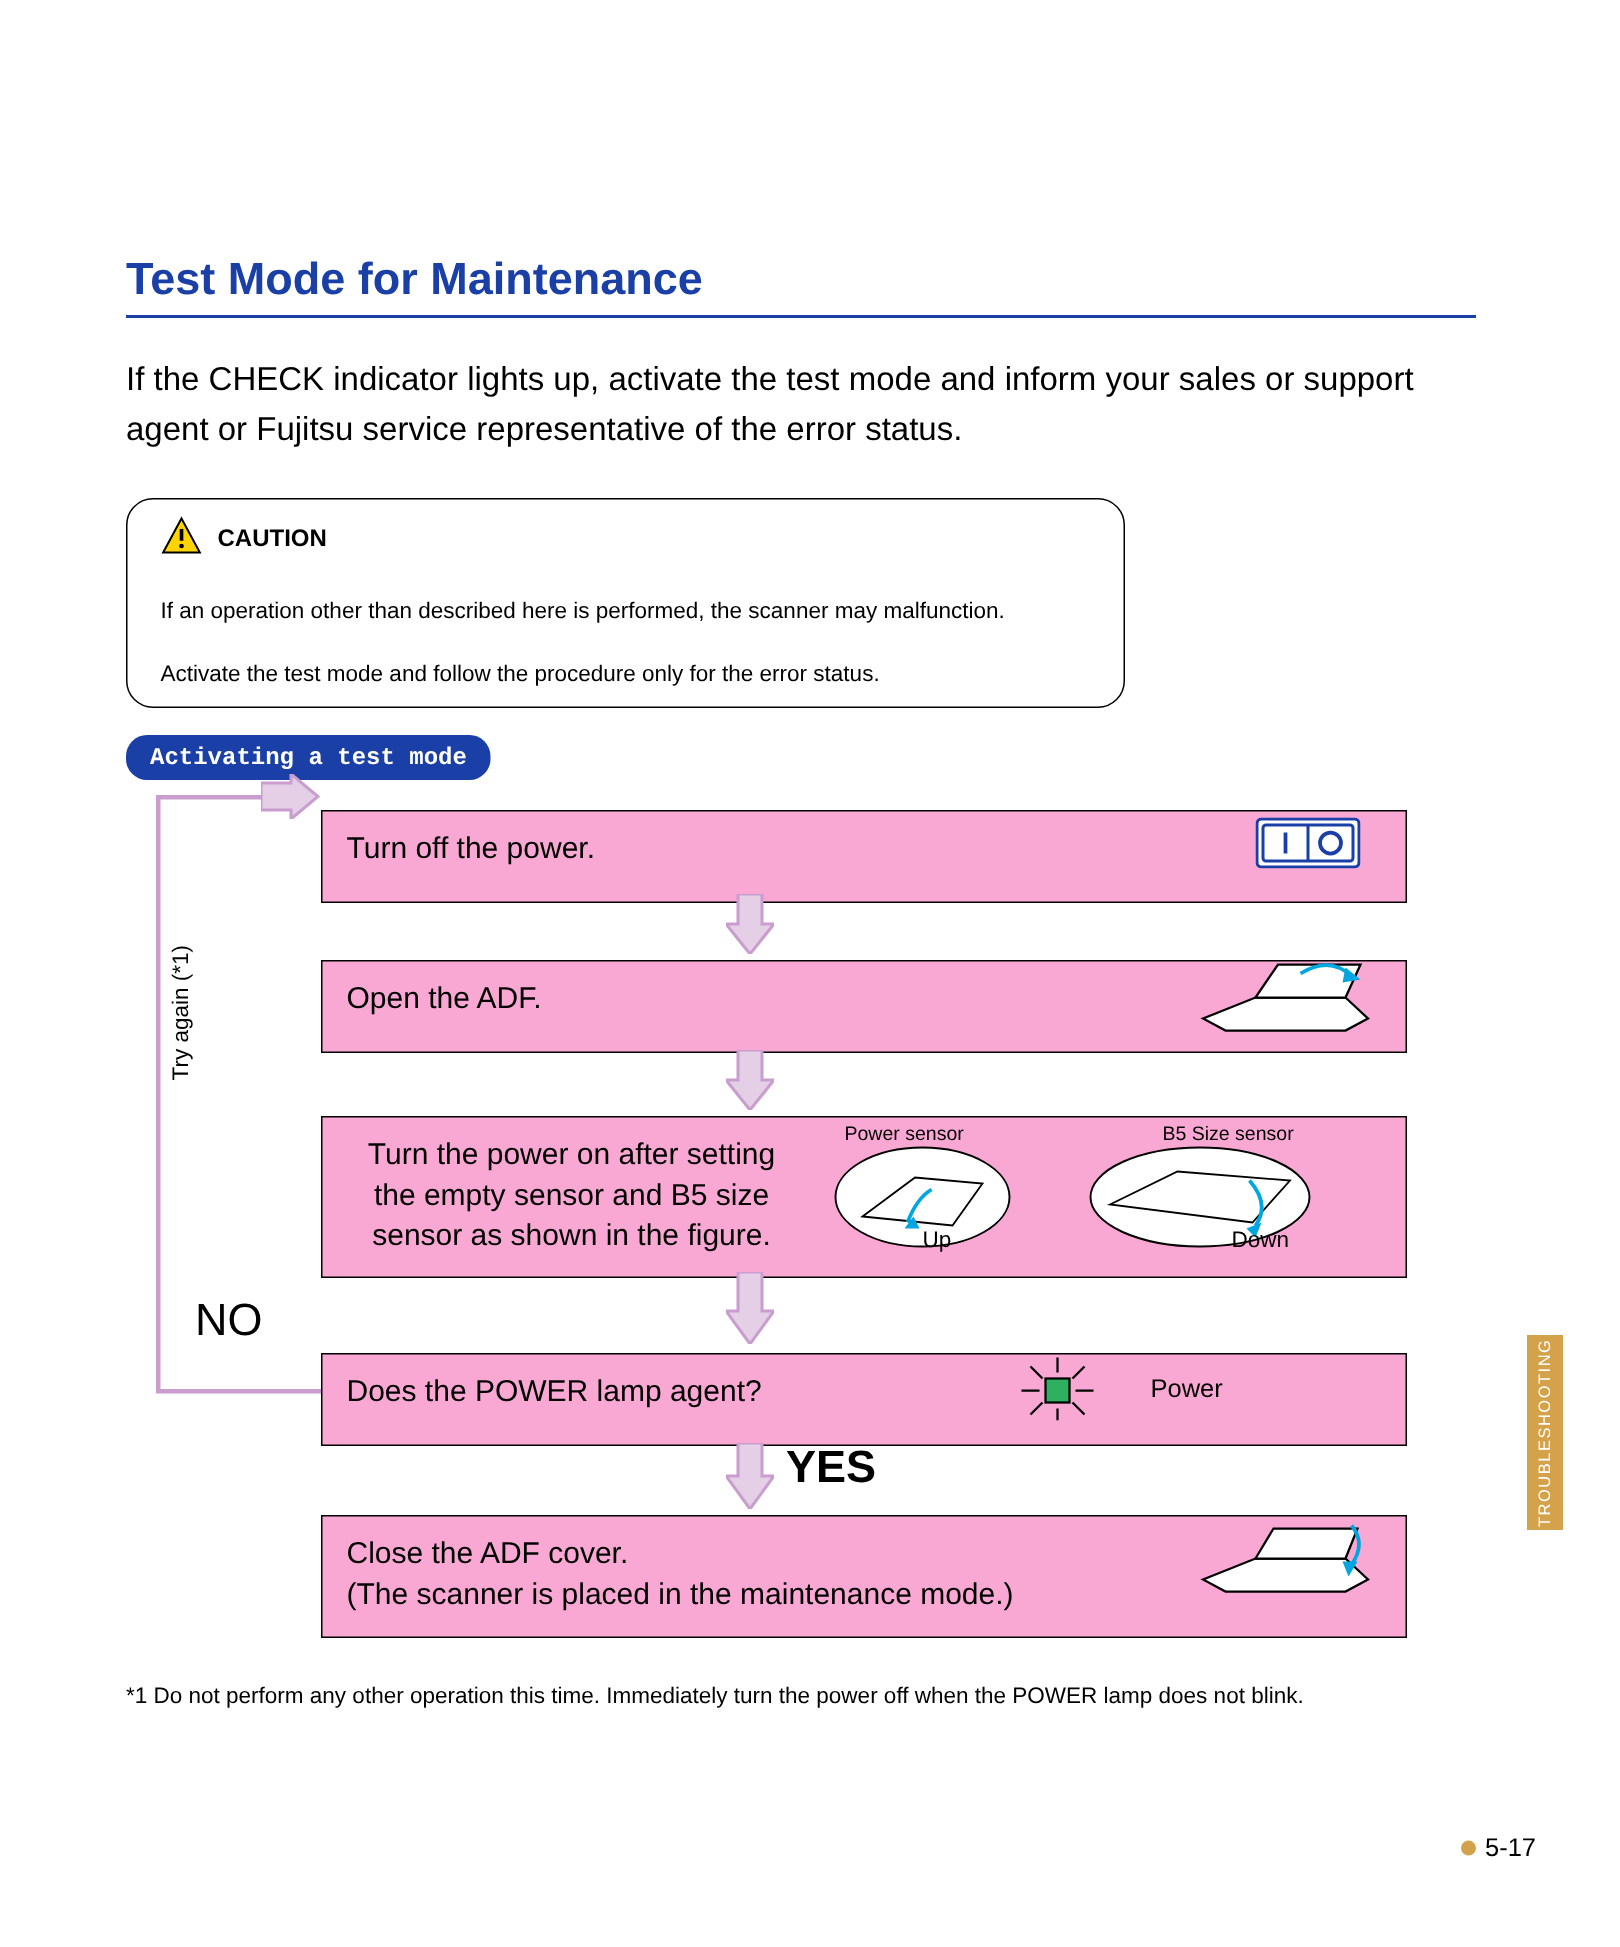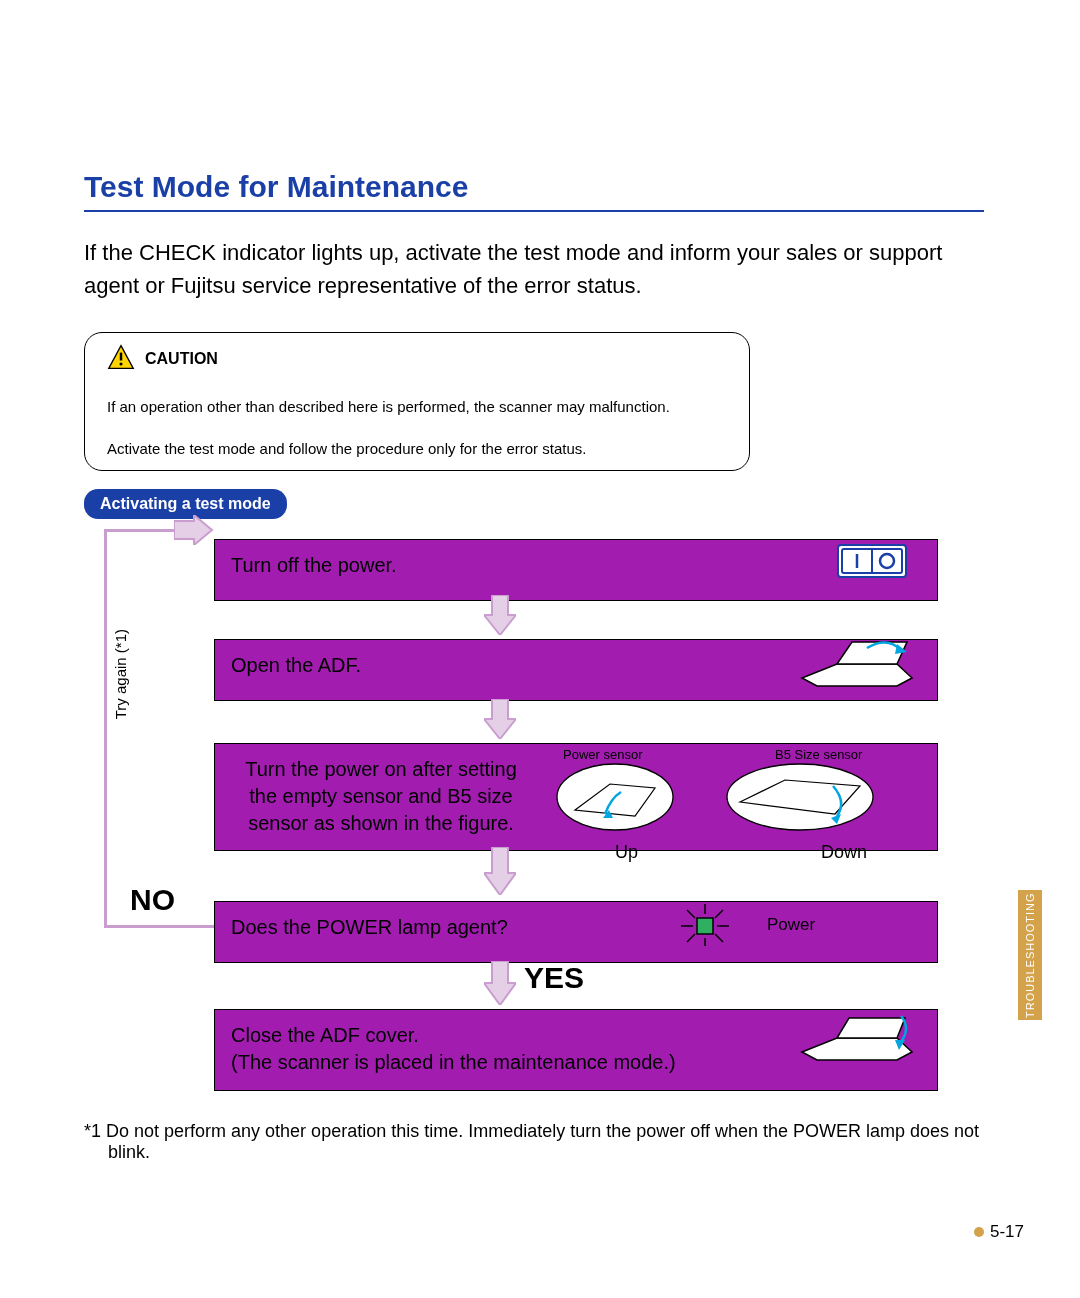--- a/index.html
+++ b/index.html
@@ -5,47 +5,47 @@
   html,body{margin:0;padding:0;background:#fff;font-family:Arial,Helvetica,sans-serif;color:#000;}
   body{width:1080px;height:1298px;position:relative;}
   .page{position:absolute;left:84px;top:170px;width:900px;}
   .heading{font-size:30px;font-weight:bold;color:#1a3fa6;margin:0 0 6px 0;}
   .heading-rule{border:none;border-top:2px solid #1a3fa6;margin:0 0 24px 0;}
   .intro{font-size:22px;line-height:1.5;margin:0 0 30px 0;}
   .caution-box{border:1.5px solid #000;border-radius:18px;padding:10px 6px 10px 22px;width:636px;margin-bottom:18px;}
   .caution-head{display:flex;align-items:center;gap:10px;margin-bottom:2px;}
   .caution-title{font-weight:bold;font-size:16px;}
   .caution-text{font-size:15px;line-height:1.35;margin-top:22px;}
-  .pill{display:inline-block;background:#1a3fa6;color:#fff;font-weight:bold;font-size:16px;padding:6px 16px;border-radius:14px;margin-bottom:10px;}
+  .pill{display:inline-block;background:#1a3fa6;color:#fff;font-weight:bold;font-size:16px;padding:6px 16px;border-radius:14px;margin-bottom:10px;font-family:Liberation Mono, monospace;}
   .flow{position:relative;width:840px;height:580px;}
-  .step{position:absolute;border:1.5px solid #000;background:#a21caf;font-size:20px;line-height:1.35;padding:12px 16px;width:690px;left:130px;}
+  .step{position:absolute;border:1.5px solid #000;background:#f9a8d4;font-size:20px;line-height:1.35;padding:12px 16px;width:690px;left:130px;}
   .s1{top:10px;height:36px;}
   .s2{top:110px;height:36px;}
   .s3{top:214px;height:82px;}
   .s4{top:372px;height:36px;}
   .s5{top:480px;height:56px;}
   .arrow-down{position:absolute;left:400px;width:32px;height:40px;}
   .ad1{top:66px;} .ad2{top:170px;} .ad3{top:318px;} .ad4{top:432px;}
   .yes-label{position:absolute;left:440px;top:432px;font-size:30px;font-weight:bold;}
-  .no-label{position:absolute;left:46px;top:354px;font-size:30px;font-weight:bold;}
+  .no-label{position:absolute;left:46px;top:334px;font-size:30px;font-weight:normal;}
   .tryagain{position:absolute;left:28px;top:100px;font-size:15px;writing-mode:vertical-rl;transform:rotate(180deg);}
   .no-line-h{position:absolute;border-top:3px solid #c99ecf;left:20px;top:396px;width:110px;}
   .no-line-v{position:absolute;border-left:3px solid #c99ecf;left:20px;top:0px;height:396px;}
   .no-line-h2{position:absolute;border-top:3px solid #c99ecf;left:20px;top:0px;width:74px;}
-  .footnote{font-size:18px;margin-top:12px;}
+  .footnote{font-size:15px;margin-top:12px;}
   .page-num{position:absolute;right:56px;bottom:56px;font-size:17px;display:flex;align-items:center;gap:6px;}
   .page-dot{width:10px;height:10px;border-radius:50%;background:#d4a24a;}
   .side-tab{position:absolute;right:38px;top:890px;width:24px;height:130px;background:#d4a24a;color:#fff;font-size:11px;display:flex;align-items:center;justify-content:center;writing-mode:vertical-rl;transform:rotate(180deg);letter-spacing:1px;}
   .caution-icon svg{width:28px;height:28px;}
   .scanner-icon{position:absolute;}
   .sensor-label{position:absolute;font-size:13px;}
   .power-label{position:absolute;font-size:17px;}
   .power-led{position:absolute;}
   .switch-icon{position:absolute;}
-  .up-label,.down-label{position:absolute;font-size:18px;margin-top:24px;}
+  .up-label,.down-label{position:absolute;font-size:15px;}
 </style>
 </head>
 <body>
 
 <div class="page">
   <h1 class="heading">Test Mode for Maintenance</h1>
   <hr class="heading-rule">
   <p class="intro">If the CHECK indicator lights up, activate the test mode and inform your sales or support agent or Fujitsu service representative of the error status.</p>
 
   <div class="caution-box">

